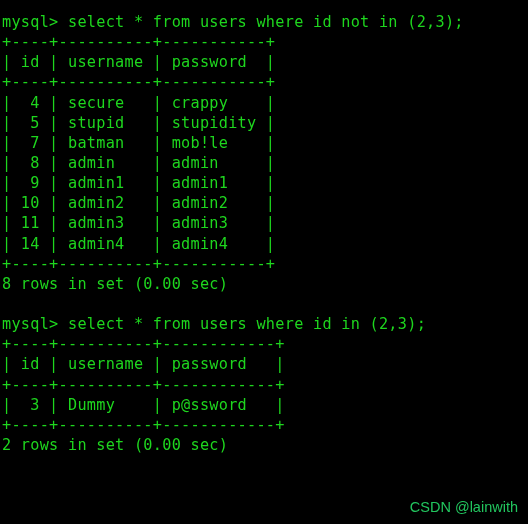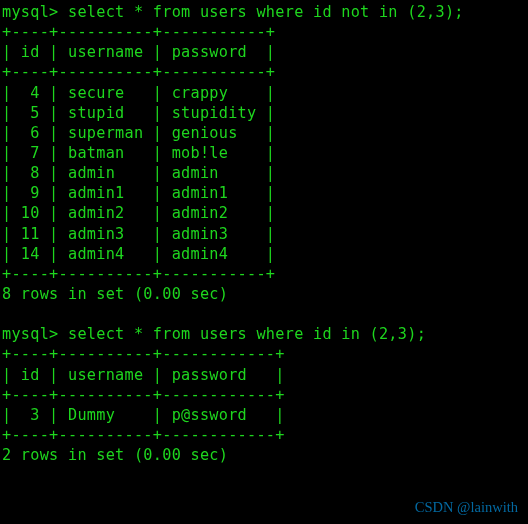--- a/index.html
+++ b/index.html
@@ -15,60 +15,59 @@
     position: relative;
     font-family: "DejaVu Sans Mono", "Liberation Mono", monospace;
   }
   #terminal {
     position: absolute;
     left: 0;
     top: 0;
     width: 528px;
     height: 524px;
     background: #000000;
-    padding: 2px 0 0 2px;
+    padding: 12px 0 0 2px;
     box-sizing: border-box;
   }
   .line {
     display: block;
     color: #1ed61e;
     font-size: 15.2px;
     line-height: 20.15px;
     height: 20.15px;
     letter-spacing: 0.28px;
     white-space: pre;
     font-family: "DejaVu Sans Mono", "Liberation Mono", monospace;
   }
   .line.blank {
     color: transparent;
   }
   #watermark {
     position: absolute;
     right: 10px;
     bottom: 8px;
-    color: #0369a1;
+    color: #22c55e;
     font-size: 14.5px;
     line-height: 18px;
-    font-family: Liberation Serif, serif;
+    font-family: Liberation Sans, sans-serif;
     white-space: pre;
     user-select: none;
   }
 </style>
 </head>
 <body>
 
 <div id="terminal">
   <div id="terminal-output">
       <div class="line">mysql&gt; select * from users where id not in (2,3);</div>
       <div class="line">+----+----------+-----------+</div>
       <div class="line">| id | username | password  |</div>
       <div class="line">+----+----------+-----------+</div>
       <div class="line">|  4 | secure   | crappy    |</div>
       <div class="line">|  5 | stupid   | stupidity |</div>
-      <div class="line">|  6 | superman | genious   |</div>
       <div class="line">|  7 | batman   | mob!le    |</div>
       <div class="line">|  8 | admin    | admin     |</div>
       <div class="line">|  9 | admin1   | admin1    |</div>
       <div class="line">| 10 | admin2   | admin2    |</div>
       <div class="line">| 11 | admin3   | admin3    |</div>
       <div class="line">| 14 | admin4   | admin4    |</div>
       <div class="line">+----+----------+-----------+</div>
       <div class="line">8 rows in set (0.00 sec)</div>
       <div class="line blank"></div>
       <div class="line">mysql&gt; select * from users where id in (2,3);</div>

